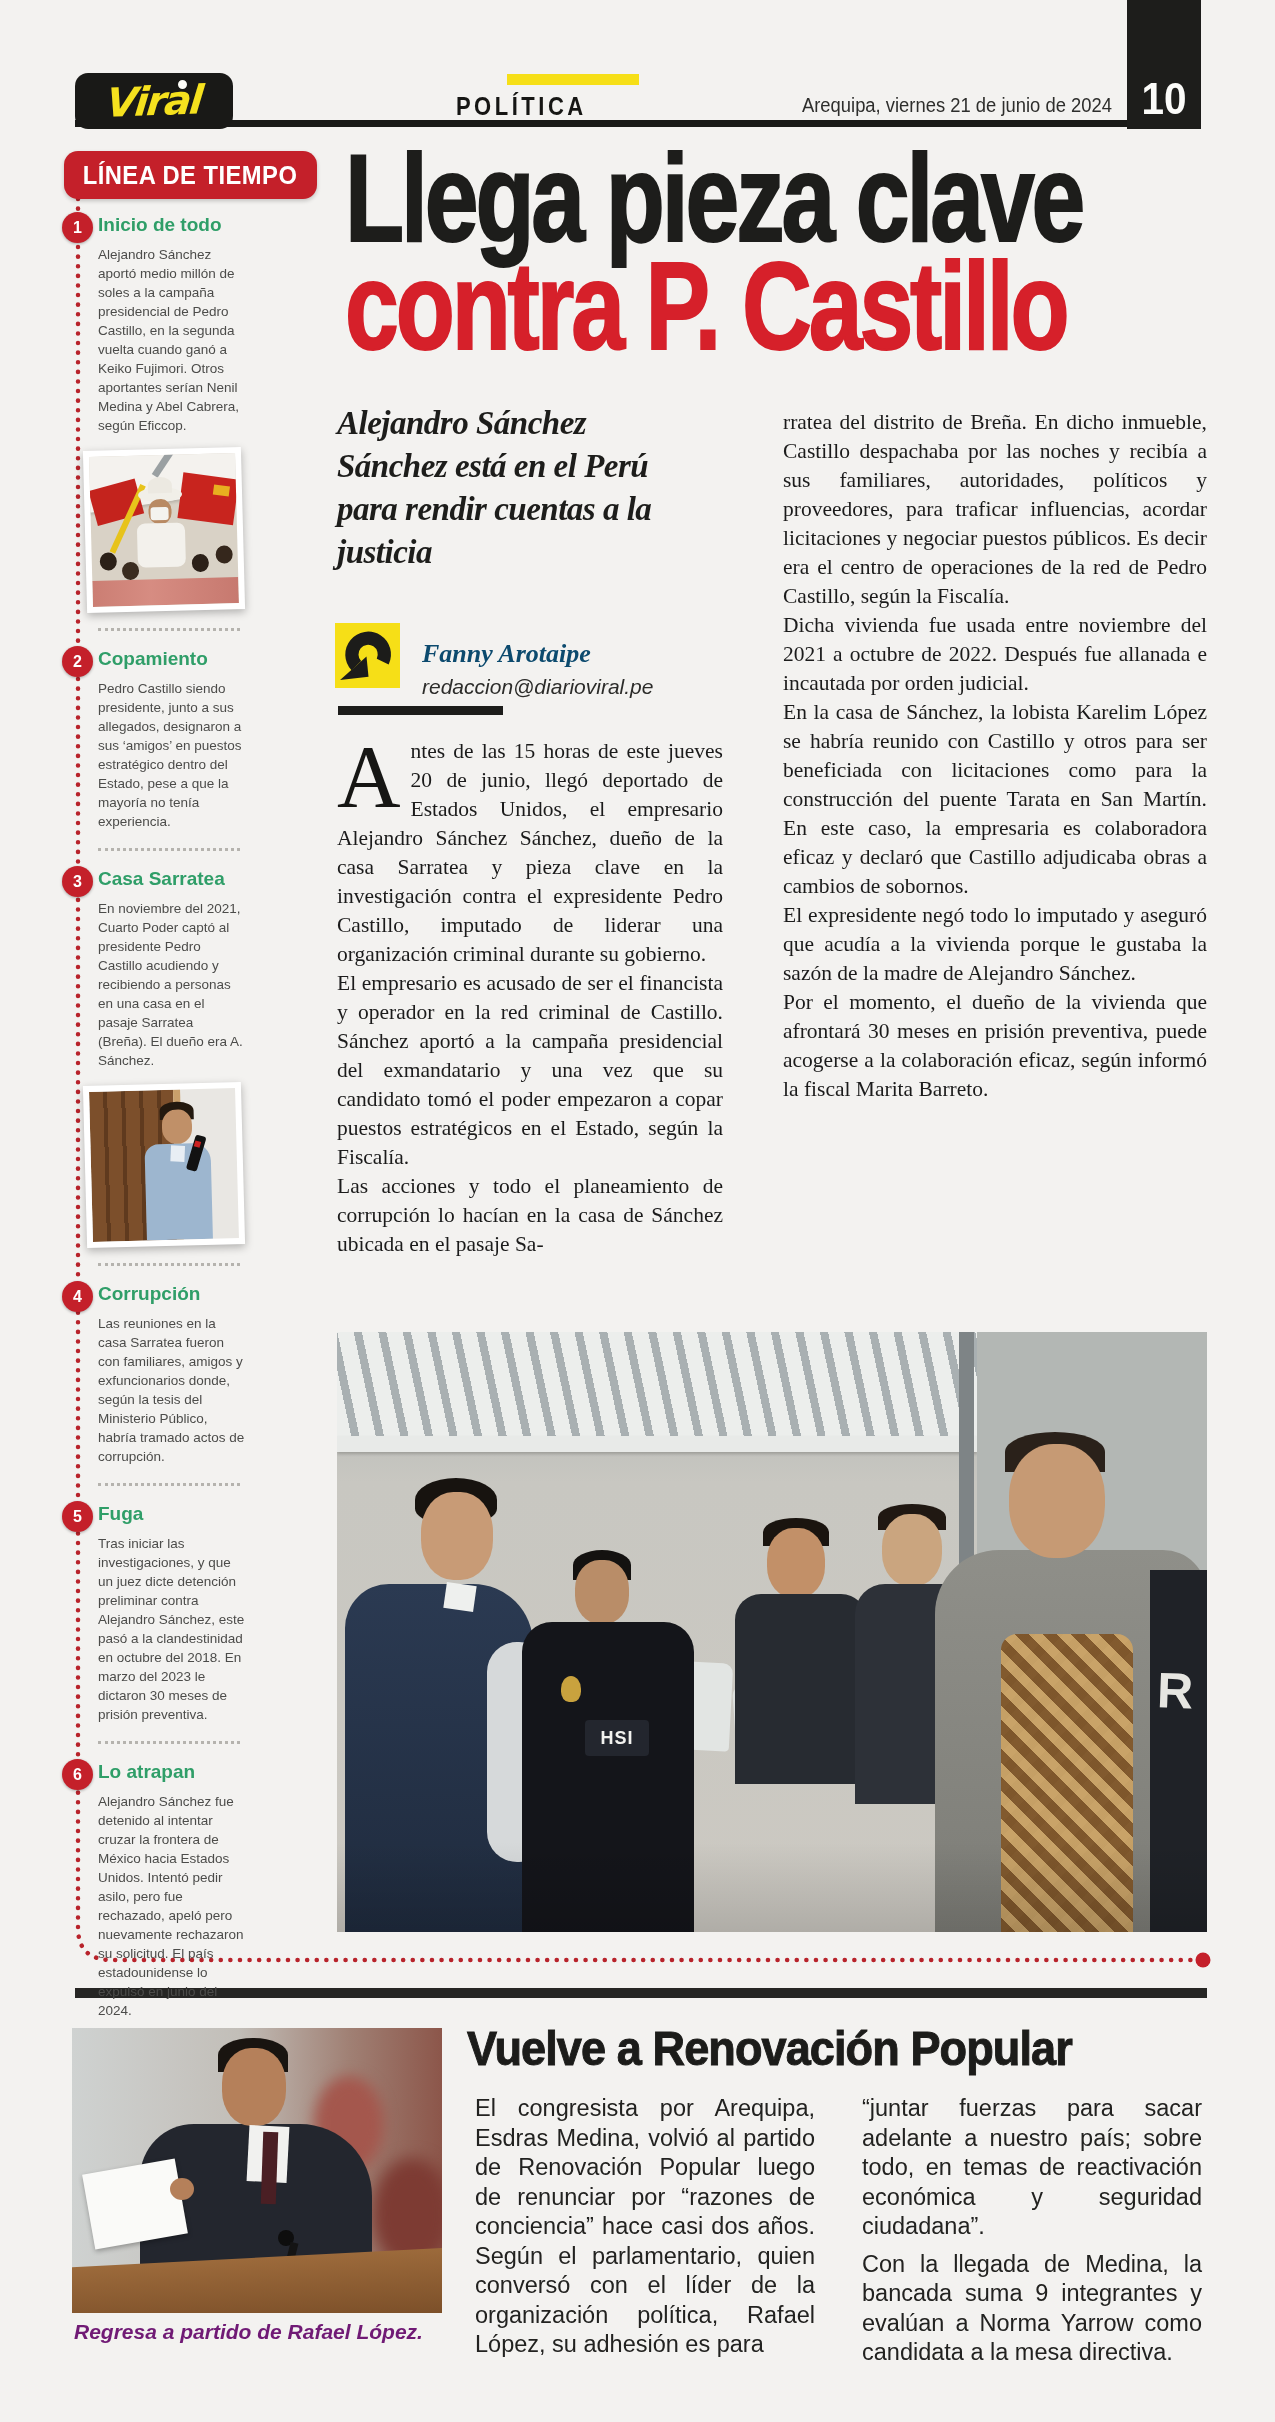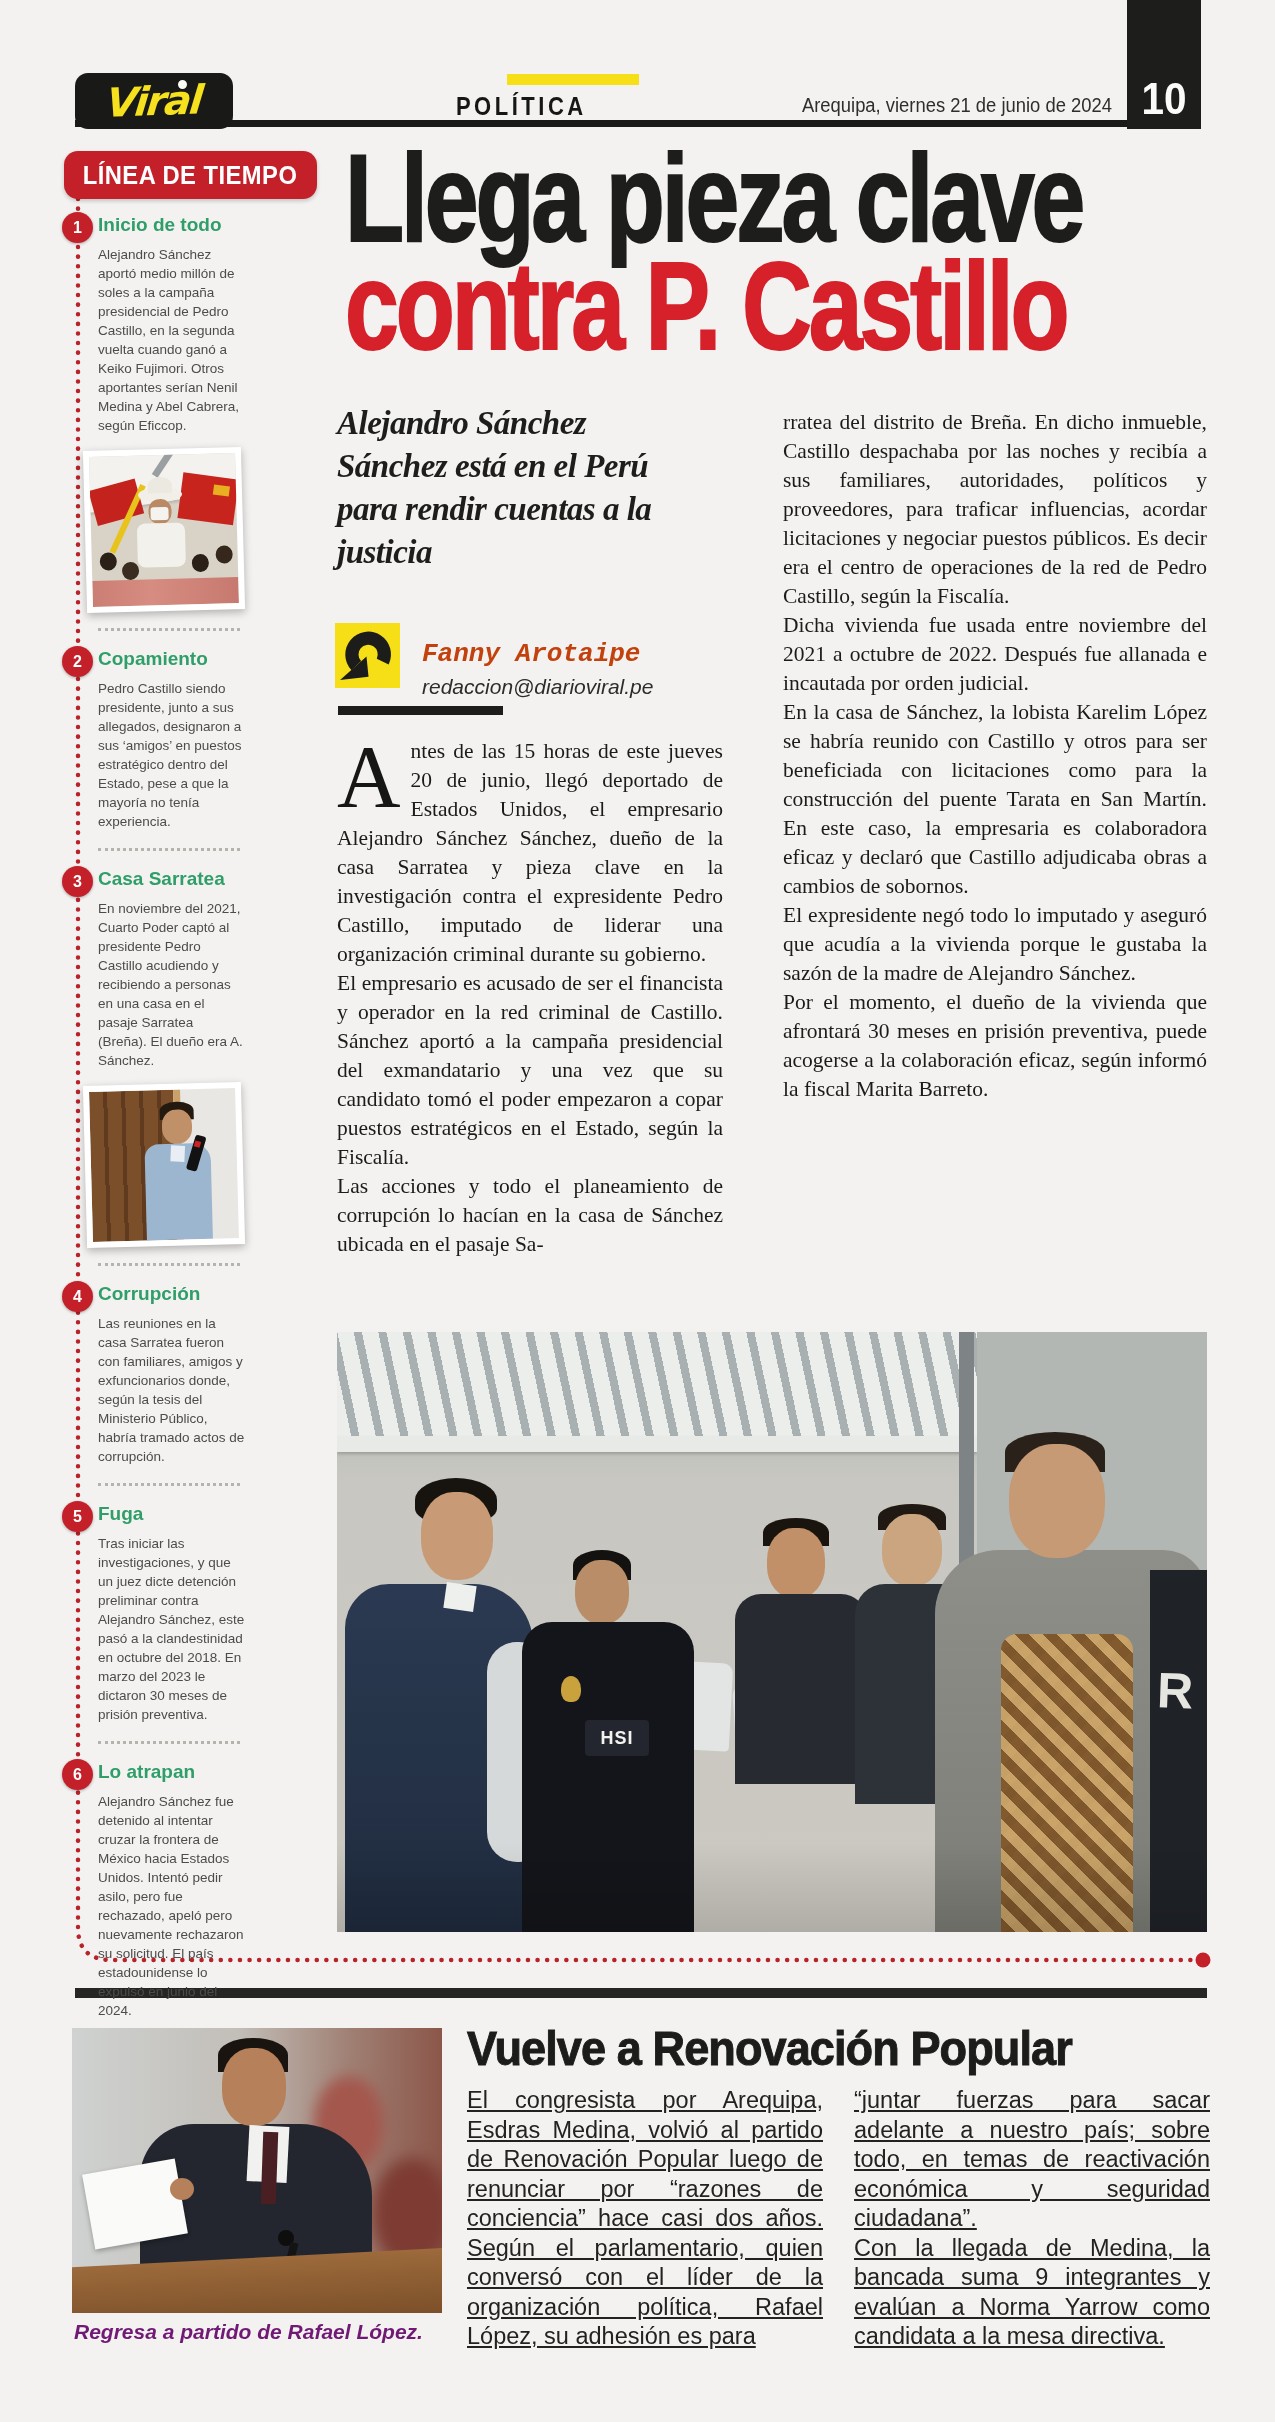--- a/index.html
+++ b/index.html
@@ -79,22 +79,22 @@
       letter-spacing:-4px;transform:scaleX(.78);transform-origin:left top;
       -webkit-text-stroke:2px currentColor;white-space:nowrap;z-index:2;}
   .hl1{top:136px;color:#1d1d1b;}
   .hl2{top:244px;color:#d6202a;}
   .subhead{position:absolute;left:337px;top:402px;width:352px;
            font-family:"Liberation Serif",serif;font-weight:bold;font-style:italic;
            font-size:33px;line-height:43px;color:#1d1d1b;letter-spacing:-.5px;}
   .byline{position:absolute;left:335px;top:612px;display:flex;align-items:center;}
   .byline-icon{width:65px;height:65px;flex:0 0 65px;}
   .byline-txt{margin-left:22px;}
-  .byline-name{font-family:Liberation Mono, monospace;font-weight:bold;font-style:italic;
-               font-size:26px;color:#c2410c;margin-top:27px;}
+  .byline-name{font-family:Liberation Serif, serif;font-weight:bold;font-style:italic;
+               font-size:26px;color:#0c4a6e;margin-top:27px;}
   .byline-mail{font-style:italic;font-size:21px;color:#2c2c2a;margin-top:6px;}
   .byline-bar{position:absolute;left:338px;top:706px;width:165px;height:9px;background:#1d1d1b;}
 
   .bodycol p{margin:0;text-align:justify;font-family:"Liberation Serif",serif;
              font-size:21.5px;line-height:29px;color:#1b1b1b;}
   .col1{position:absolute;left:337px;top:737px;width:386px;}
   .col2{position:absolute;left:783px;top:408px;width:424px;}
   .col1 p:first-child::first-letter{float:left;font-size:88px;line-height:72px;
         padding:4px 10px 0 0;font-weight:normal;color:#161614;}
 
@@ -158,22 +158,22 @@
   .pc-paper{position:absolute;left:16px;top:138px;width:94px;height:76px;background:#fafaf8;transform:rotate(-10deg);
             box-shadow:0 2px 5px rgba(0,0,0,.3);}
   .pc-hand{position:absolute;left:98px;top:150px;width:24px;height:22px;border-radius:50%;background:#b5805a;}
   .pc-mic{position:absolute;left:212px;top:214px;width:8px;height:54px;background:#141414;transform:rotate(14deg);}
   .pc-micball{position:absolute;left:206px;top:202px;width:16px;height:16px;border-radius:50%;background:#0e0e0e;}
   .caption{position:absolute;left:74px;top:2320px;font-weight:bold;font-style:italic;
            font-size:21px;color:#701a75;z-index:2;}
   .hl-bottom{position:absolute;left:467px;top:2020px;font-weight:bold;font-size:49px;color:#1c1c1a;
              letter-spacing:-1px;transform:scaleX(.92);transform-origin:left top;
              -webkit-text-stroke:1px currentColor;white-space:nowrap;}
-  .bcol p{margin:0;text-align:justify;font-size:23.5px;line-height:29.5px;color:#222220;
-          transform:scaleX(1);text-decoration:underline;}
+  .bcol p{margin:8px;text-align:justify;font-size:23.5px;line-height:29.5px;color:#222220;
+          transform:scaleX(1);}
   .bcol1{position:absolute;left:467px;top:2086px;width:356px;}
   .bcol2{position:absolute;left:854px;top:2086px;width:356px;}
 </style>
 </head>
 <body>
 
 <div class="page">
 
   <div class="header-line"></div>
   <div class="logo-box">

